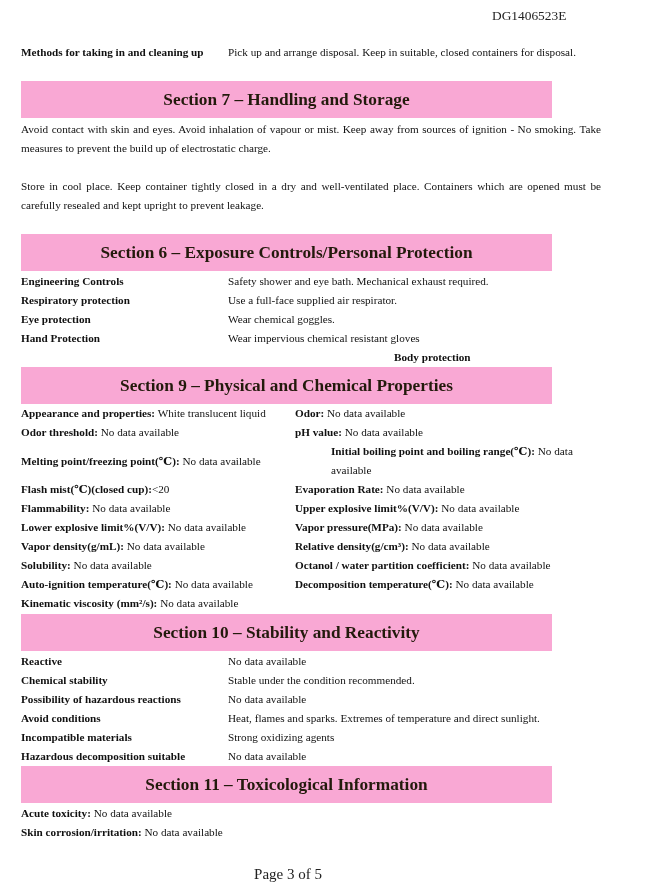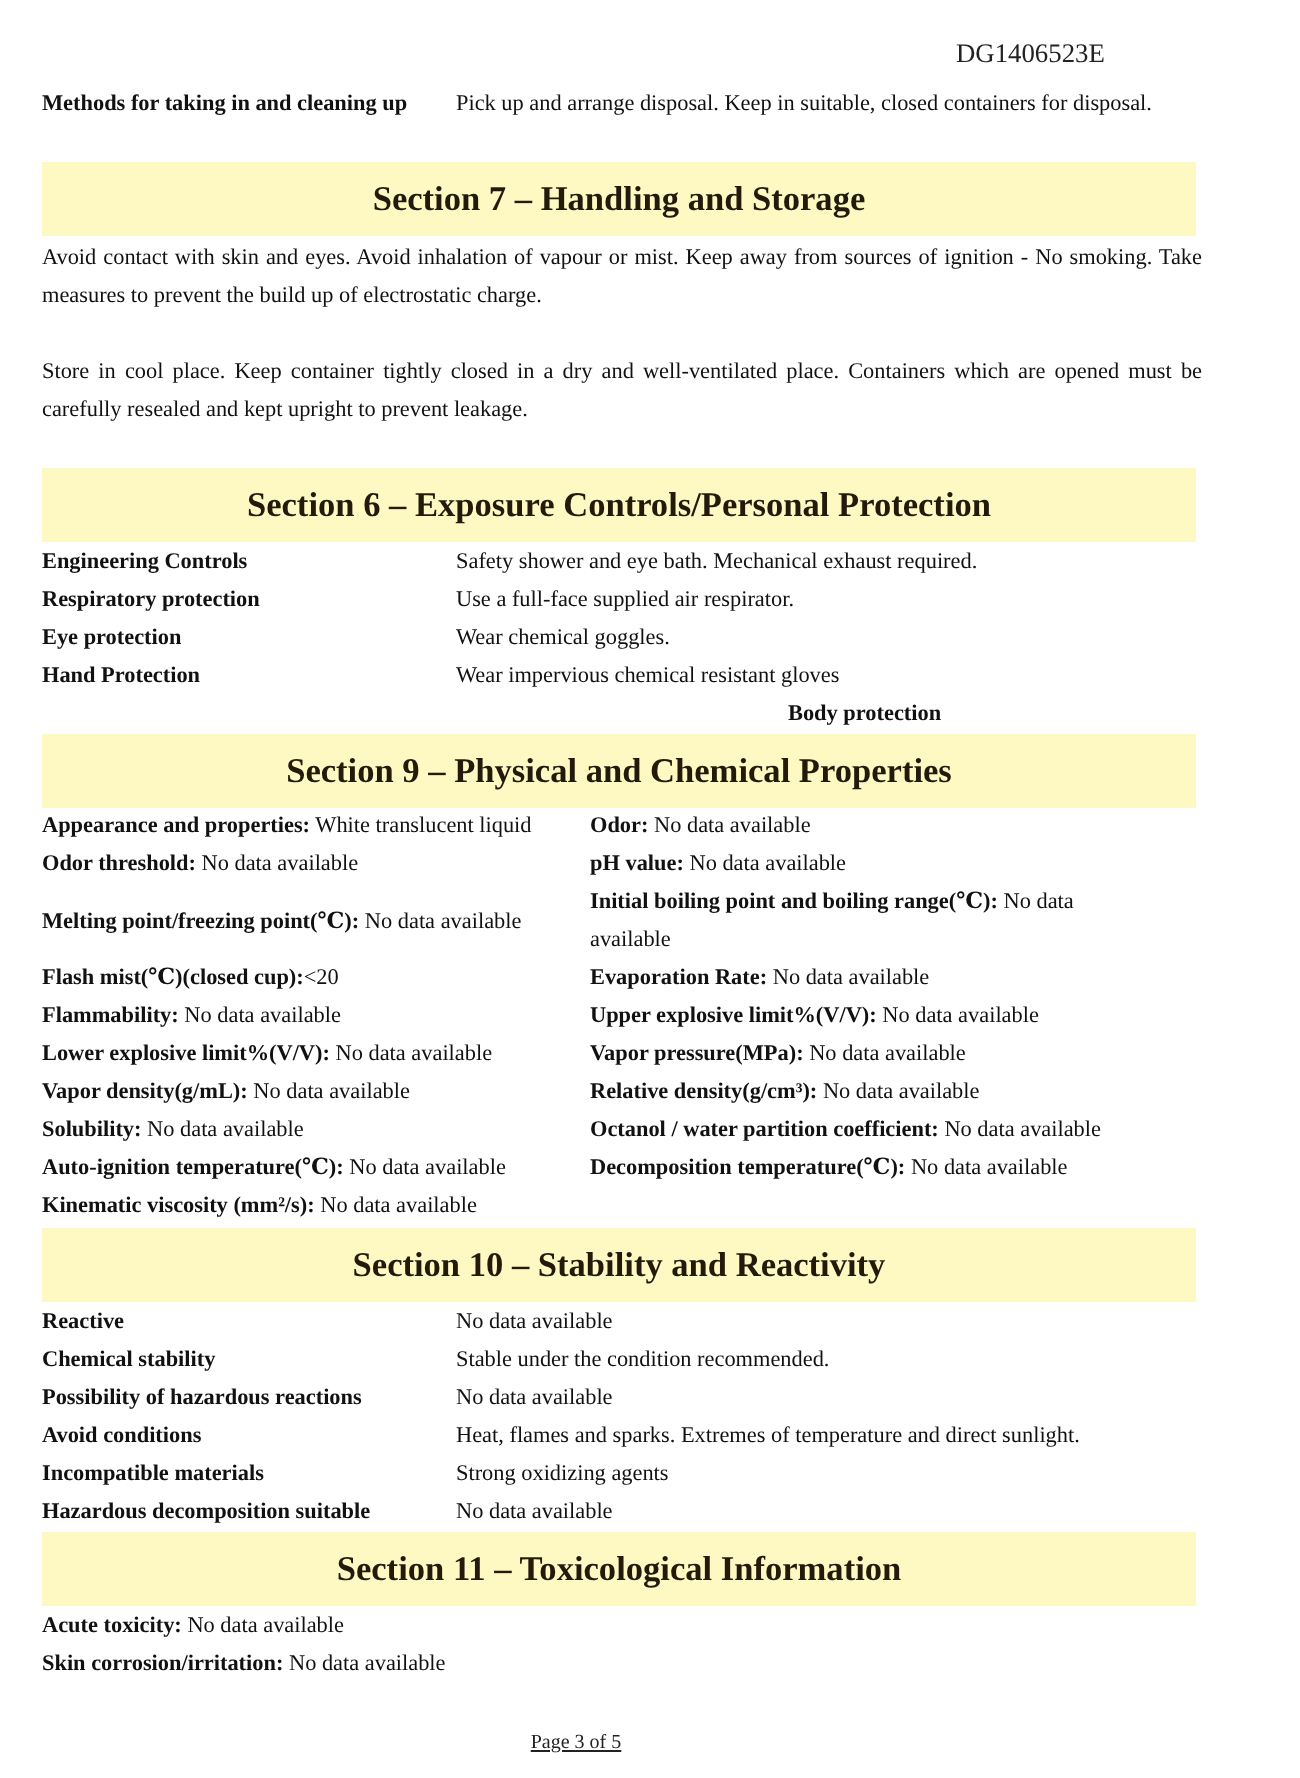--- a/index.html
+++ b/index.html
@@ -2,41 +2,41 @@
 <html><head>
 <meta charset="utf-8">
 <style>
   html, body { margin: 0; padding: 0; background: #ffffff; }
   body {
     width: 650px; height: 889px; position: relative; overflow: hidden;
     font-family: "Liberation Serif", "DejaVu Serif", serif;
     color: #111111; font-size: 11.2px;
   }
   .doc-id {
-    position: absolute; left: 478px; top: 8px;
-    font-size: 13.4px; color: #222; margin-top: 11px;
+    position: absolute; left: 492px; top: 8px;
+    font-size: 13.4px; color: #222;
   }
   .row2 {
     position: absolute; left: 21px; width: 580px;
     display: flex; line-height: 19px; justify-content: flex-end;
   }
   .row2 .label { width: 207px; font-weight: bold; flex: none; }
   .row2 .value { flex: 1; text-align: justify; }
   .banner {
-    position: absolute; left: 21px; width: 577px; height: 37px;
-    background: #fef9c3;
+    position: absolute; left: 21px; width: 531px; height: 37px;
+    background: #f9a8d4;
     display: flex; align-items: center; justify-content: center;
     font-weight: bold; font-size: 17.3px; color: #231a0c; font-family: Liberation Serif, serif;
   }
   .kv { position: absolute; line-height: 19px; white-space: nowrap; }
   .kv b { font-weight: bold; }
-  .kv.wrap { white-space: normal; }
+  .kv.wrap { white-space: normal; margin-left: 36px; }
   .footer {
     position: absolute; left: 0; width: 576px; top: 866px;
-    text-align: center; font-size: 10px; color: #222; text-decoration: underline;
+    text-align: center; font-size: 15px; color: #222;
   }
 </style>
 </head>
 <body>
 
 <div class="doc-id">DG1406523E</div>
 
 <div class="row2" style="top:43px">
   <div class="label">Methods for taking in and cleaning up</div>
   <div class="value">Pick up and arrange disposal. Keep in suitable, closed containers for disposal.</div>

